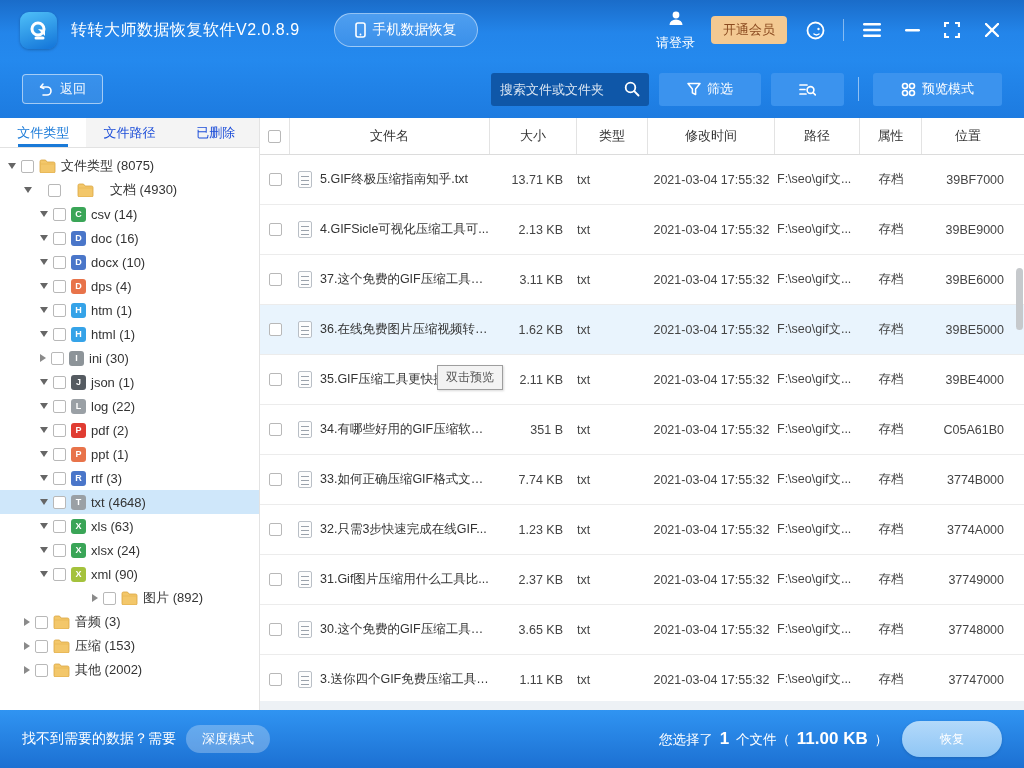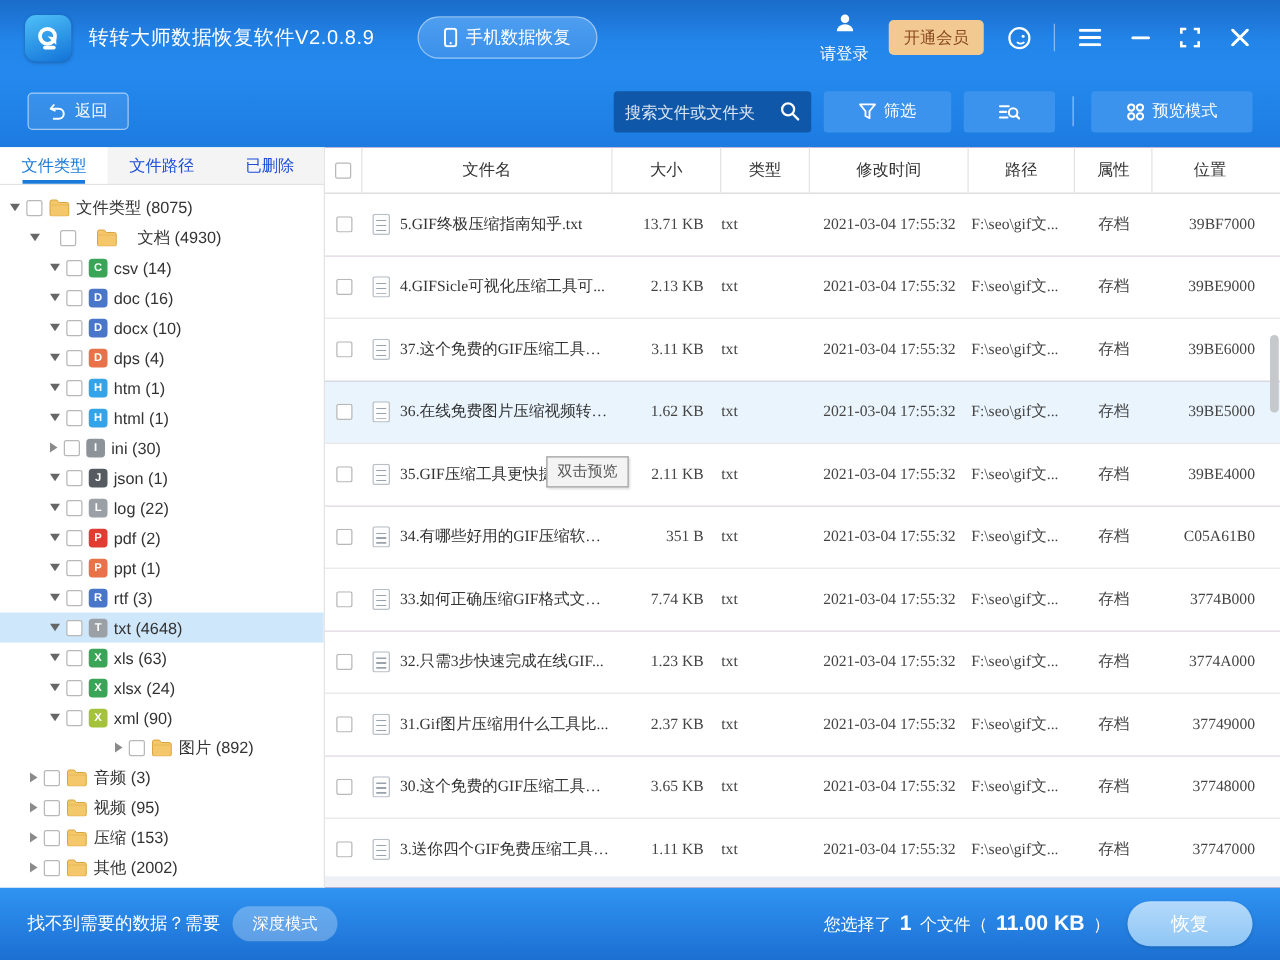--- a/index.html
+++ b/index.html
@@ -55,21 +55,21 @@
   .cbx { width:13px; height:13px; border:1px solid #b8b8b8; border-radius:2px; background:#fff; flex:0 0 auto; }
   .fticon { width:15px; height:15px; border-radius:3px; color:#fff; font-size:9px; font-weight:bold;
             display:flex; align-items:center; justify-content:center; flex:0 0 auto; }
   .folder-svg { width:17px; height:14px; flex:0 0 auto; }
 
   
   .content { flex:1; position:relative; background:#701a75; min-width:0; }
   .thead { height:37px; display:flex; border-bottom:1px solid #dcdcdc; align-items:stretch; background:#fff; }
   .thead .hc { display:flex; align-items:center; justify-content:center; font-size:13px; color:#333; border-right:1px solid #e3e3e3; }
   .thead .hc:last-child { border-right:none; }
-  .trow { height:50px; display:flex; align-items:center; border-bottom:1px solid #ececec; background:#fff;font-family:Liberation Serif, serif; }
+  .trow { height:50px; display:flex; align-items:center; border-bottom:1px solid #ececec; background:#fff; }
   .trow.sel { background:#e9f4fd; }
   .c { font-size:12.5px; color:#444; overflow:hidden; white-space:nowrap; }
   .w-chk { width:30px; flex:0 0 30px; display:flex; align-items:center; justify-content:center; }
   .w-name { width:200px; flex:0 0 200px; display:flex; align-items:center; gap:8px; padding-left:8px; color:#333; }
   .w-size { width:87px; flex:0 0 87px; text-align:right; padding-right:14px; }
   .w-type { width:71px; flex:0 0 71px; text-align:left; }
   .w-time { width:127px; flex:0 0 127px; text-align:center; }
   .w-path { width:85px; flex:0 0 85px; padding-left:2px; }
   .w-attr { width:62px; flex:0 0 62px; text-align:center; }
   .w-loc  { width:92px; flex:0 0 92px; text-align:right; padding-right:10px; }
@@ -84,21 +84,21 @@
 
   
   .footer { height:58px; flex:0 0 58px; background:linear-gradient(180deg,#3094f2,#1c70d2);
             display:flex; align-items:center; padding:0 22px; color:#fff; }
   .f-left { display:flex; align-items:center; gap:10px; font-size:14px; }
   .deep-btn { height:28px; padding:0 16px; border-radius:14px; background:rgba(255,255,255,.28);
               display:flex; align-items:center; font-size:13px; color:#fff; cursor:pointer; }
   .f-right { margin-left:auto; display:flex; align-items:center; gap:14px; font-size:13.5px; }
   .f-strong { font-size:17px; font-weight:bold; margin:0 3px; }
   .recover-btn { width:100px; height:36px; border-radius:18px; background:linear-gradient(180deg,#b3d9fa,#8fc6f5);
-                 display:flex; align-items:center; justify-content:center; font-size:15px; color:#fff; cursor:pointer;
+                 display:flex; align-items:center; justify-content:center; font-size:12px; color:#fff; cursor:pointer;
                  box-shadow:0 1px 3px rgba(0,0,0,.15); }
   svg { display:block; }
 </style>
 </head>
 <body>
 
 <div class="window">
 
   <div class="titlebar">
     <div class="logo">
@@ -368,31 +368,20 @@
           </div>
           <div class="titem" style="padding-left: 24px;">
             <span class="arr right"></span>
             <span class="cbx"></span>
             <span>
               <svg class="folder-svg" viewBox="0 0 17 14">
                 <path d="M1 2.5 a1.5 1.5 0 0 1 1.5-1.5 h4 l1.5 2 h6.5 a1.5 1.5 0 0 1 1.5 1.5 v8 a1.5 1.5 0 0 1 -1.5 1.5 h-12 a1.5 1.5 0 0 1 -1.5 -1.5 Z" fill="#f3c76a" stroke="#d9a53f" stroke-width="0.8"></path>
                 <path d="M1 5 h15" stroke="#e8b955" stroke-width="0.8"></path>
               </svg>
             </span>
-            <span>视频 (95)</span>
-          </div>
-          <div class="titem" style="padding-left: 24px;">
-            <span class="arr right"></span>
-            <span class="cbx"></span>
-            <span>
-              <svg class="folder-svg" viewBox="0 0 17 14">
-                <path d="M1 2.5 a1.5 1.5 0 0 1 1.5-1.5 h4 l1.5 2 h6.5 a1.5 1.5 0 0 1 1.5 1.5 v8 a1.5 1.5 0 0 1 -1.5 1.5 h-12 a1.5 1.5 0 0 1 -1.5 -1.5 Z" fill="#f3c76a" stroke="#d9a53f" stroke-width="0.8"></path>
-                <path d="M1 5 h15" stroke="#e8b955" stroke-width="0.8"></path>
-              </svg>
-            </span>
             <span>压缩 (153)</span>
           </div>
           <div class="titem" style="padding-left: 24px;">
             <span class="arr right"></span>
             <span class="cbx"></span>
             <span>
               <svg class="folder-svg" viewBox="0 0 17 14">
                 <path d="M1 2.5 a1.5 1.5 0 0 1 1.5-1.5 h4 l1.5 2 h6.5 a1.5 1.5 0 0 1 1.5 1.5 v8 a1.5 1.5 0 0 1 -1.5 1.5 h-12 a1.5 1.5 0 0 1 -1.5 -1.5 Z" fill="#f3c76a" stroke="#d9a53f" stroke-width="0.8"></path>
                 <path d="M1 5 h15" stroke="#e8b955" stroke-width="0.8"></path>
               </svg>

